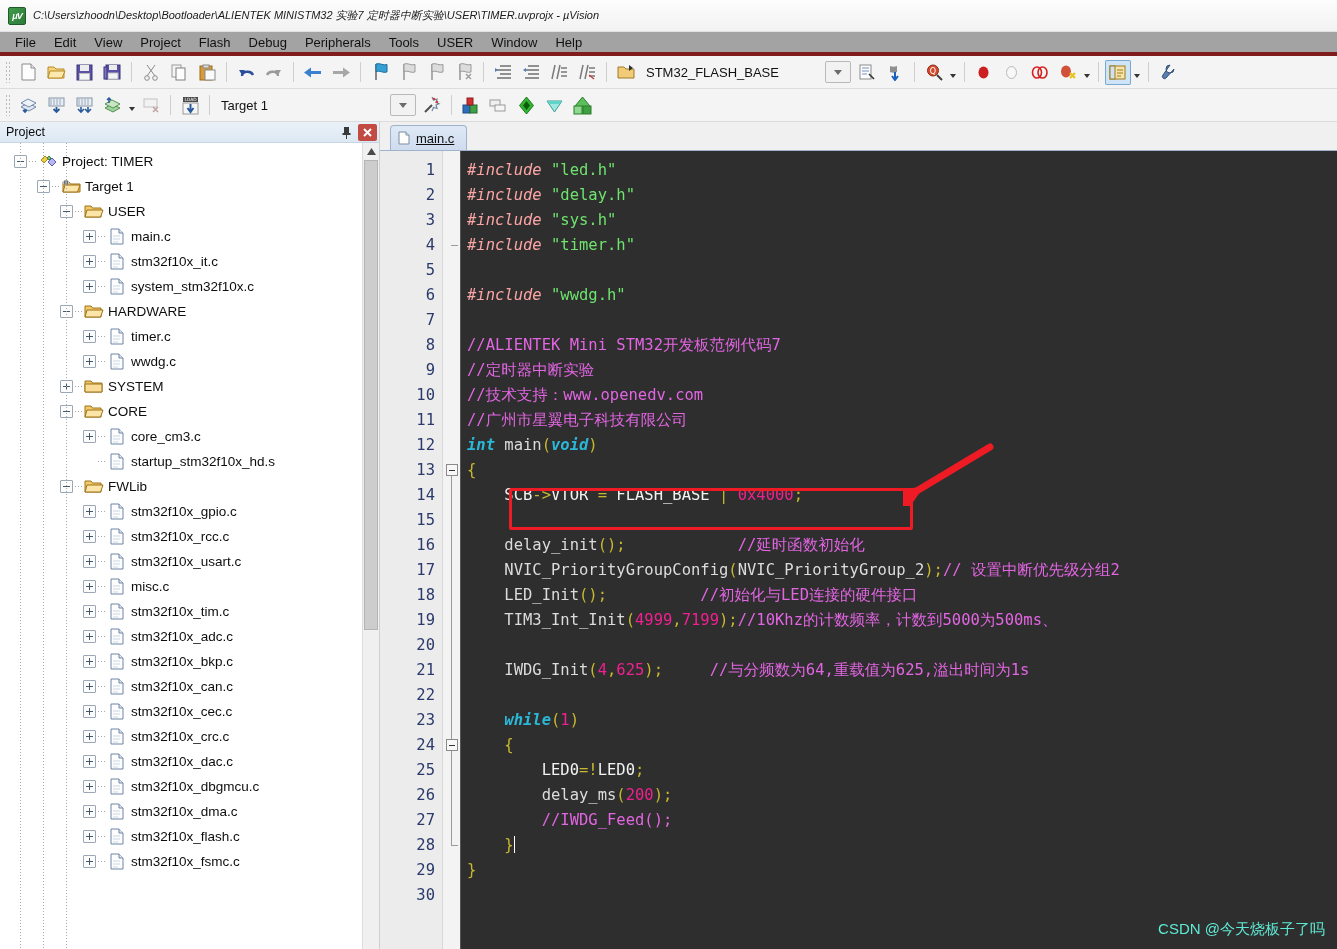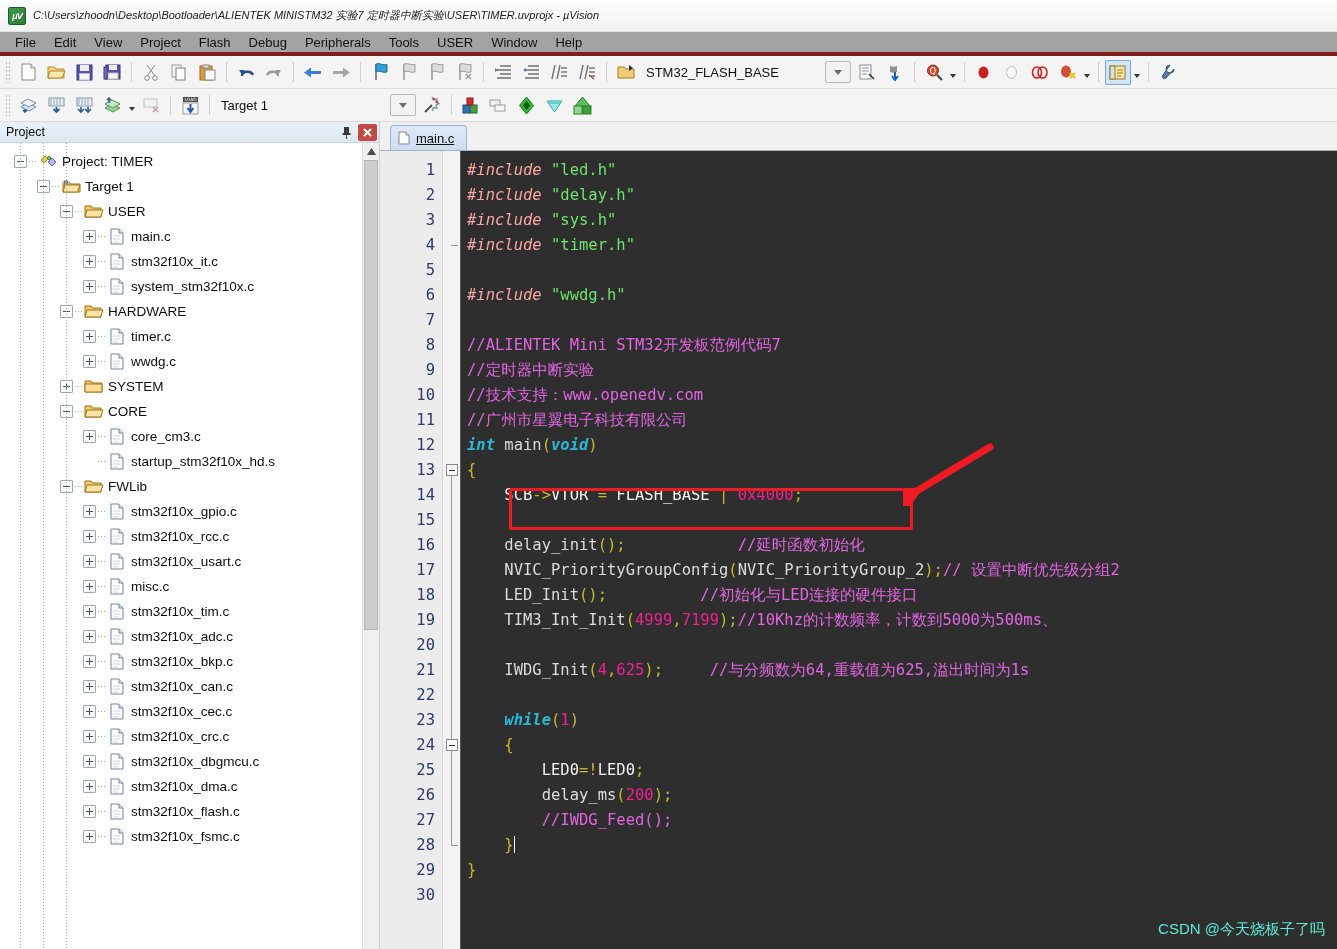--- a/index.html
+++ b/index.html
@@ -964,20 +964,33 @@
               <div class="toggle plus"></div>
               <div class="dots"></div>
               <div class="ticon">
                 <svg width="14" height="17" viewBox="0 0 14 17">
                   <path d="M1 1h8l4 4v11H1z" fill="#fdfdfd" stroke="#6f86a6"></path>
                   <path d="M9 1v4h4" fill="#dde6f1" stroke="#6f86a6"></path>
                   <path d="M3 8h7M3 11h7M3 14h5" stroke="#c6d3e3" stroke-width="0.9"></path>
                 </svg>
               </div>
               <div class="tlabel">stm32f10x_crc.c</div>
+            </div>
+            <div class="tnode">
+              <div class="tindent" style="width: 83px;"></div>
+              <div class="toggle plus"></div>
+              <div class="dots"></div>
+              <div class="ticon">
+                <svg width="14" height="17" viewBox="0 0 14 17">
+                  <path d="M1 1h8l4 4v11H1z" fill="#fdfdfd" stroke="#6f86a6"></path>
+                  <path d="M9 1v4h4" fill="#dde6f1" stroke="#6f86a6"></path>
+                  <path d="M3 8h7M3 11h7M3 14h5" stroke="#c6d3e3" stroke-width="0.9"></path>
+                </svg>
+              </div>
+              <div class="tlabel">stm32f10x_dac.c</div>
             </div>
             <div class="tnode">
               <div class="tindent" style="width: 83px;"></div>
               <div class="toggle plus"></div>
               <div class="dots"></div>
               <div class="ticon">
                 <svg width="14" height="17" viewBox="0 0 14 17">
                   <path d="M1 1h8l4 4v11H1z" fill="#fdfdfd" stroke="#6f86a6"></path>
                   <path d="M9 1v4h4" fill="#dde6f1" stroke="#6f86a6"></path>
                   <path d="M3 8h7M3 11h7M3 14h5" stroke="#c6d3e3" stroke-width="0.9"></path>

